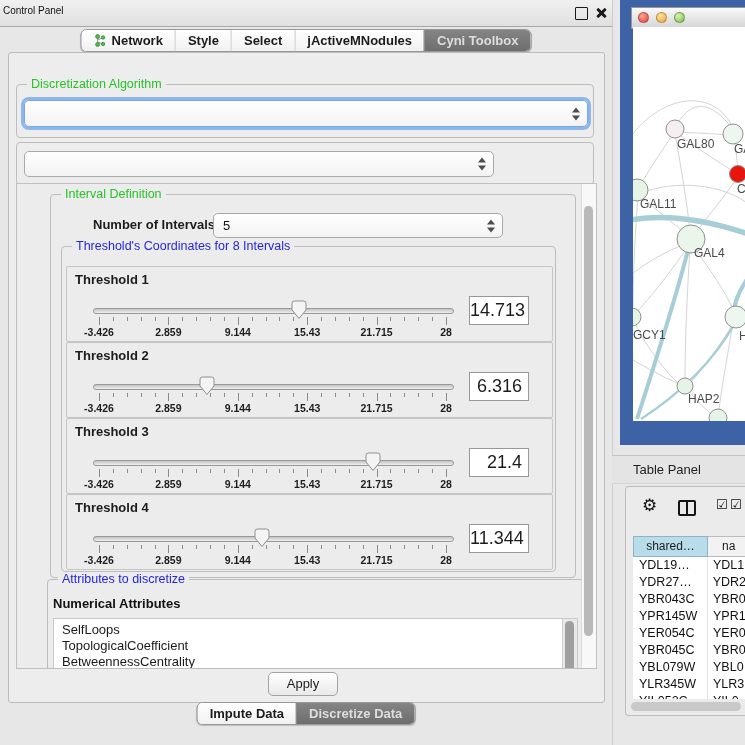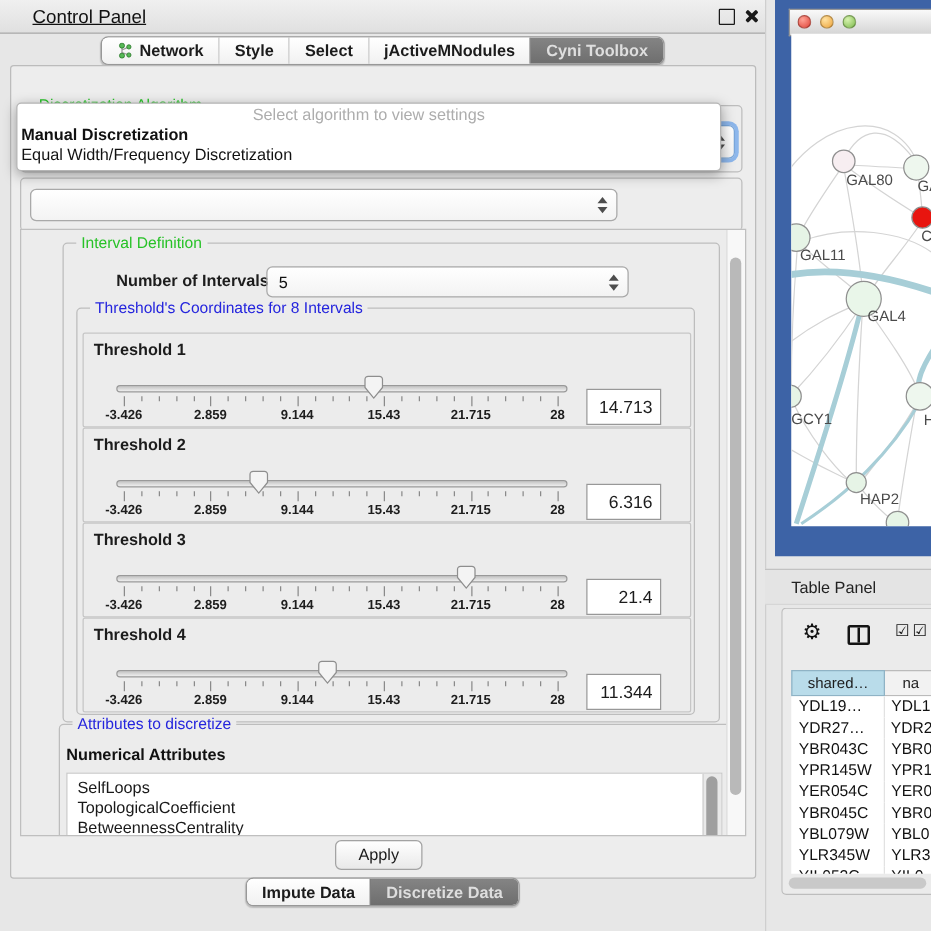--- a/index.html
+++ b/index.html
@@ -2,21 +2,21 @@
 <html><head>
 <meta charset="utf-8">
 <style>
   html,body{margin:0;padding:0;}
   #root{position:relative;width:745px;height:745px;background:#e7e7e7;overflow:hidden;
         font-family:"Liberation Sans","DejaVu Sans",sans-serif;color:#1c1c1c;}
   
   .cp{position:absolute;left:0;top:0;width:612px;height:745px;border-right:1px solid #cfcfcf;}
   .cp-header{position:absolute;left:0;top:0;width:612px;height:26px;
              background:linear-gradient(#f0f0f0,#e0e0e0);border-bottom:1px solid #a8a8a8;}
-  .cp-title{position:absolute;left:26px;top:5px;font-size:15px;color:#111;text-decoration:underline;}
+  .cp-title{position:absolute;left:3px;top:5px;font-size:10px;color:#111;}
   .win-ic{position:absolute;top:7px;width:11px;height:11px;}
   .float-ic{left:575px;border:1.5px solid #1a1a1a;border-radius:1px;background:transparent;}
   .close-ic{left:595px;border:none;}
   .close-ic:before,.close-ic:after{content:"";position:absolute;left:5px;top:0;width:3px;height:12px;background:#1a1a1a;border-radius:1px;}
   .close-ic:before{transform:rotate(45deg);}
   .close-ic:after{transform:rotate(-45deg);}
   
   .tabbar{position:absolute;left:306px;transform:translateX(-50%);display:flex;
           border:1px solid #989898;border-radius:6px;overflow:hidden;background:#fff;
           box-shadow:0 1px 1px rgba(0,0,0,.18);white-space:nowrap;justify-content:center;}
@@ -61,21 +61,21 @@
   .thr-title{position:absolute;left:8px;top:5px;font-size:13px;font-weight:bold;}
   .track{position:absolute;left:26px;top:41px;width:359px;height:4px;border:1px solid #999;
          border-radius:3px;background:linear-gradient(#c3c3c3,#efefef);}
   .ticks{position:absolute;left:32px;top:50px;width:347px;height:9px;}
   .tick{position:absolute;top:0;width:1px;height:4px;background:#8a8a8a;}
   .tick.major{height:8px;}
   .tlabels{position:absolute;left:32px;top:59px;width:347px;height:12px;}
   .tlabels span{position:absolute;transform:translateX(-50%);font-size:10.5px;font-weight:bold;color:#1d1d1d;white-space:nowrap;}
   .thumb{position:absolute;top:33px;}
   .thr-value{position:absolute;left:402px;top:29px;width:52px;height:27px;background:#fff;
-             border:1px solid #989898;font-size:14px;line-height:27px;text-align:right;padding-right:6px;margin-top:15px;}
+             border:1px solid #989898;font-size:18px;line-height:27px;text-align:right;padding-right:6px;}
   
   .attr-subtitle{position:absolute;left:5px;top:16px;font-size:13px;font-weight:bold;color:#111;}
   .attr-list{position:absolute;left:5px;top:38px;width:523px;height:80px;background:#fff;border:1px solid #c9c9c9;overflow:hidden;}
   .attr-item{height:16px;line-height:16px;padding-left:8px;font-size:13px;color:#1a1a1a;}
   .attr-list .items{padding-top:3px;}
   .lscroll{position:absolute;right:0;top:0;width:14px;height:100%;background:#e9e9e9;border-left:1px solid #cfcfcf;}
   .lscroll .vthumb{position:absolute;left:2px;top:2px;width:9px;height:72px;background:#9f9f9f;border-radius:5px;}
   .apply-btn{position:absolute;left:259px;top:619px;width:68px;height:22px;line-height:22px;text-align:center;
              font-size:13px;background:linear-gradient(#ffffff,#e9e9e9);border:1px solid #a3a3a3;border-radius:5px;}
   
@@ -149,25 +149,20 @@
 
     <div class="main">
 
       <div class="group" style="left:7px;top:31px;width:576px;height:52px;">
         <span class="gtitle green">Discretization Algorithm</span>
         <div class="combo focus" style="left:7px;top:15px;width:562px;height:25px;">
           <span class="stepper"></span>
         </div>
       </div>
 
-      <div class="popup">
-        <div class="p-prompt">Select algorithm to view settings</div>
-        <div class="p-opt first">Manual Discretization</div>
-        <div class="p-opt">Equal Width/Frequency Discretization</div>
-      </div>
 
       <div class="group" style="left:7px;top:89px;width:576px;height:41px;">
         <span class="gtitle dark">Table Data</span>
         <div class="combo" style="left:7px;top:8px;width:468px;height:24px;">
           <span class="stepper"></span>
         </div>
       </div>
 
       <div class="scrollpane on-scroll">
 

